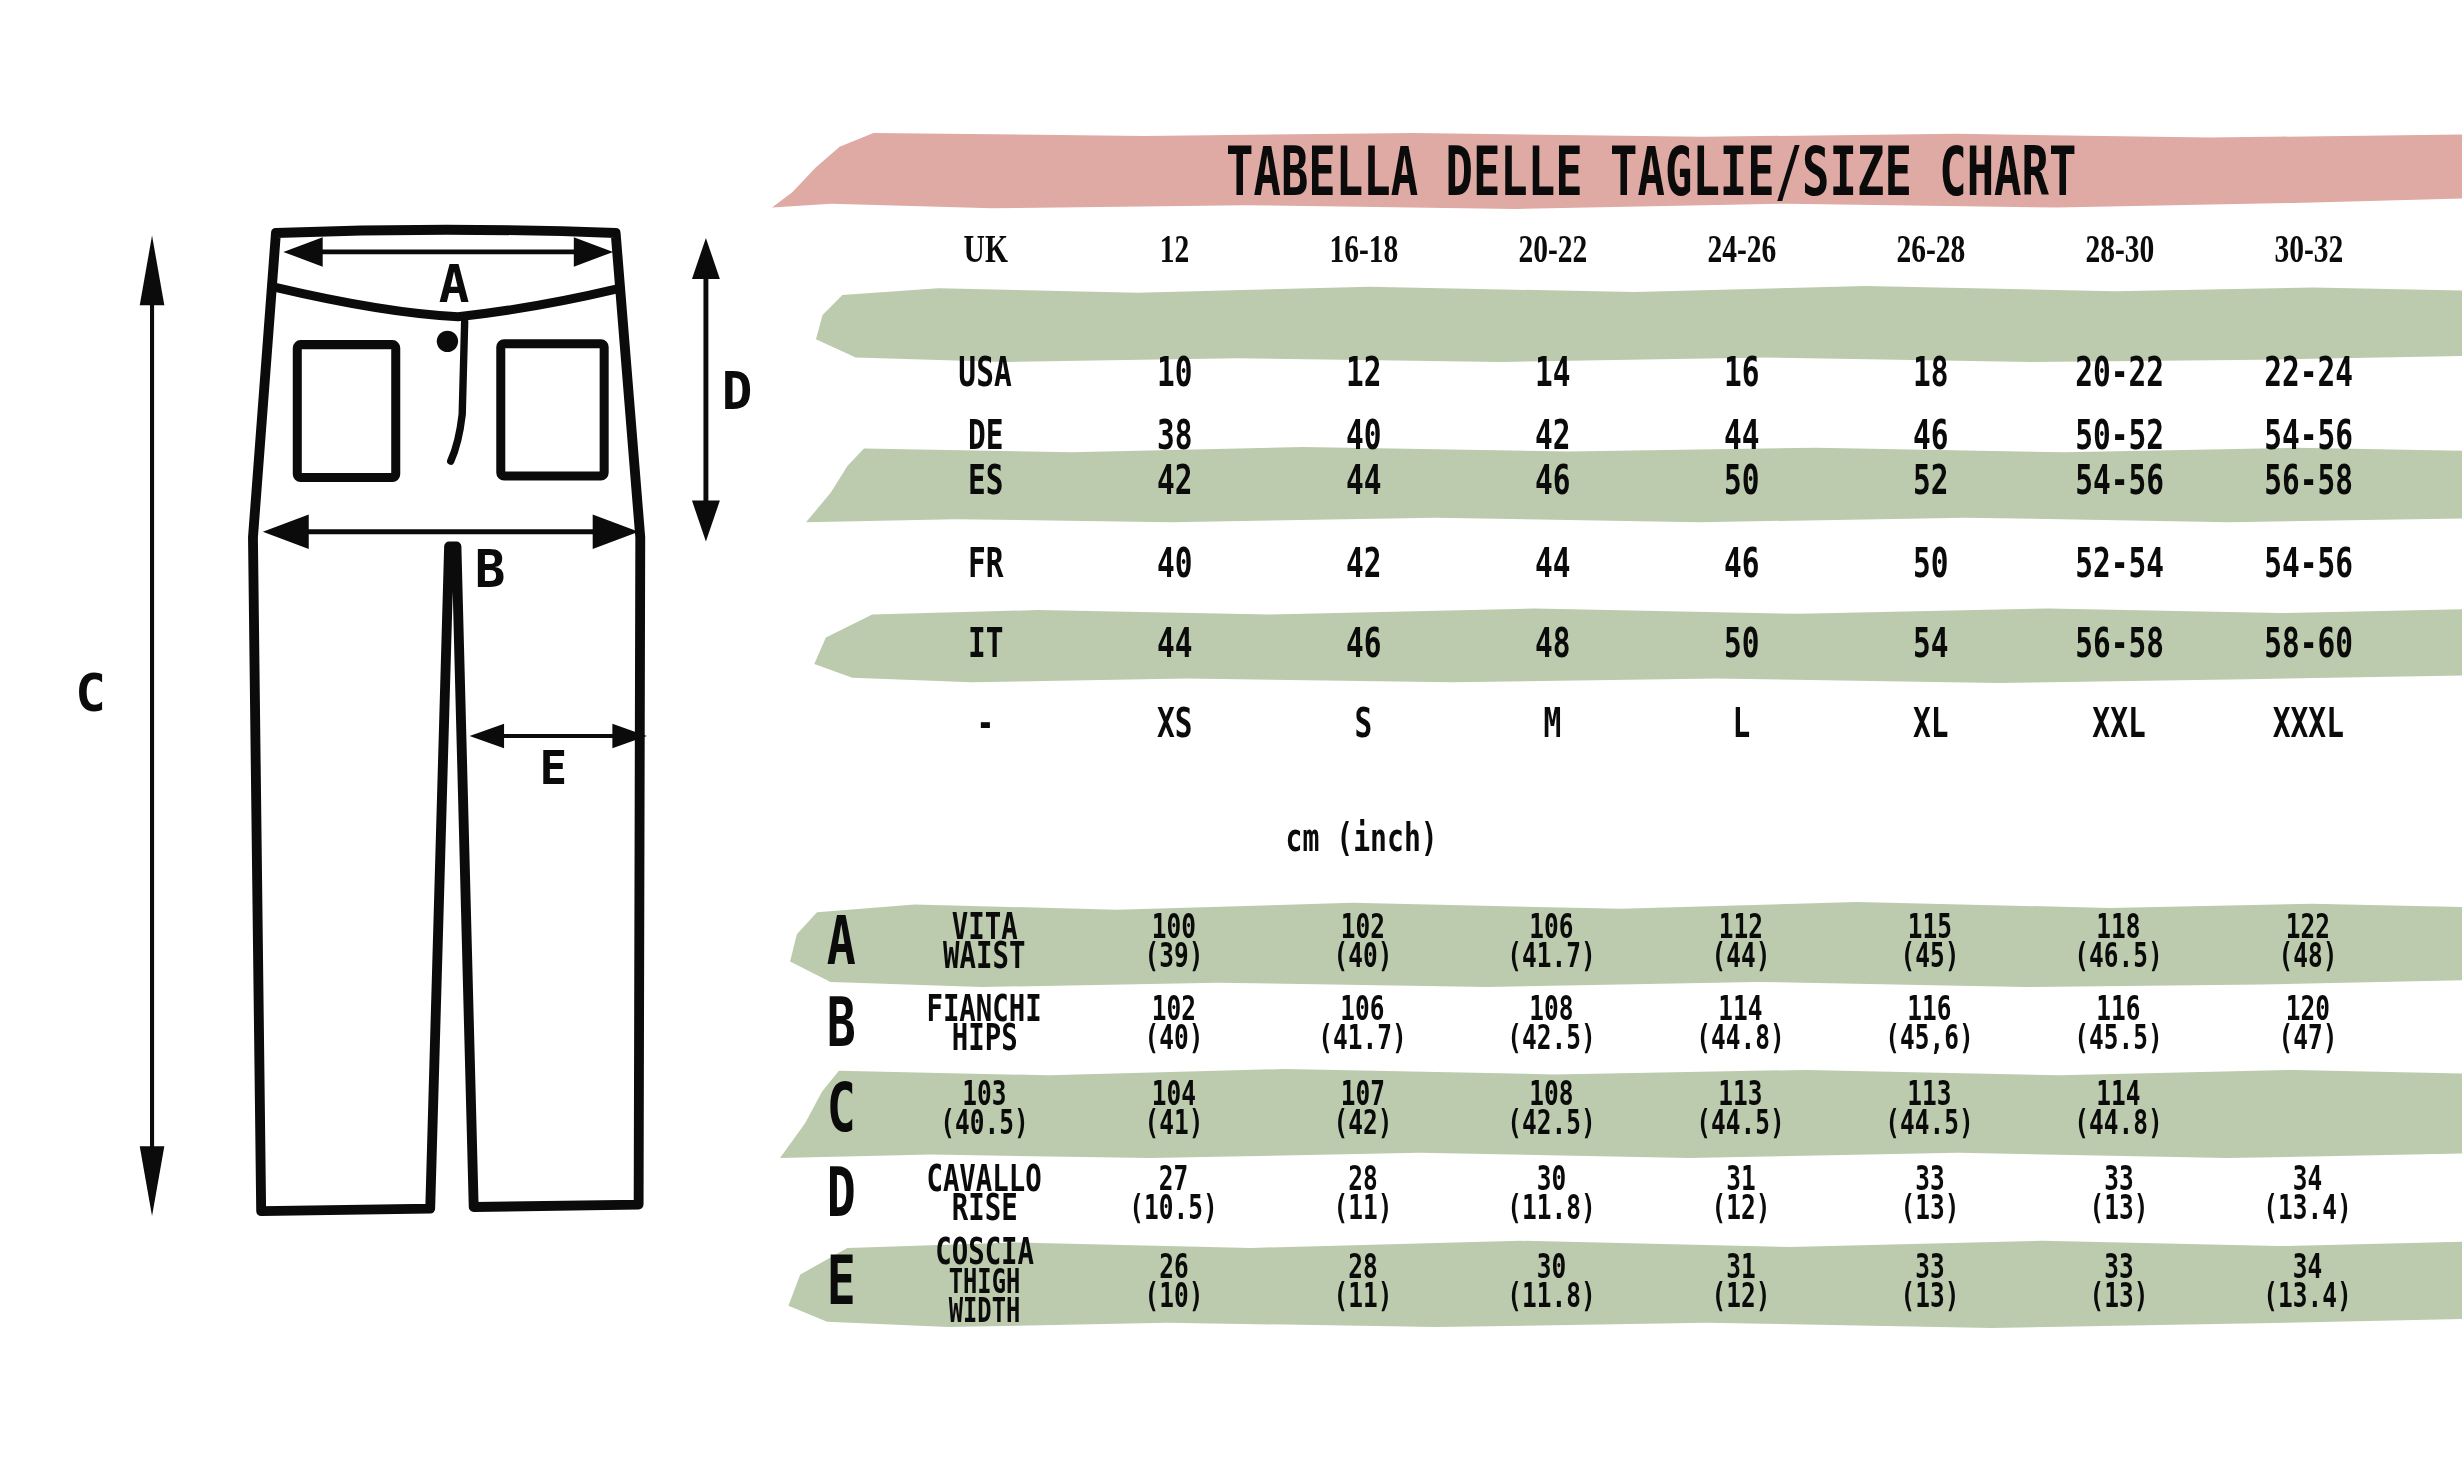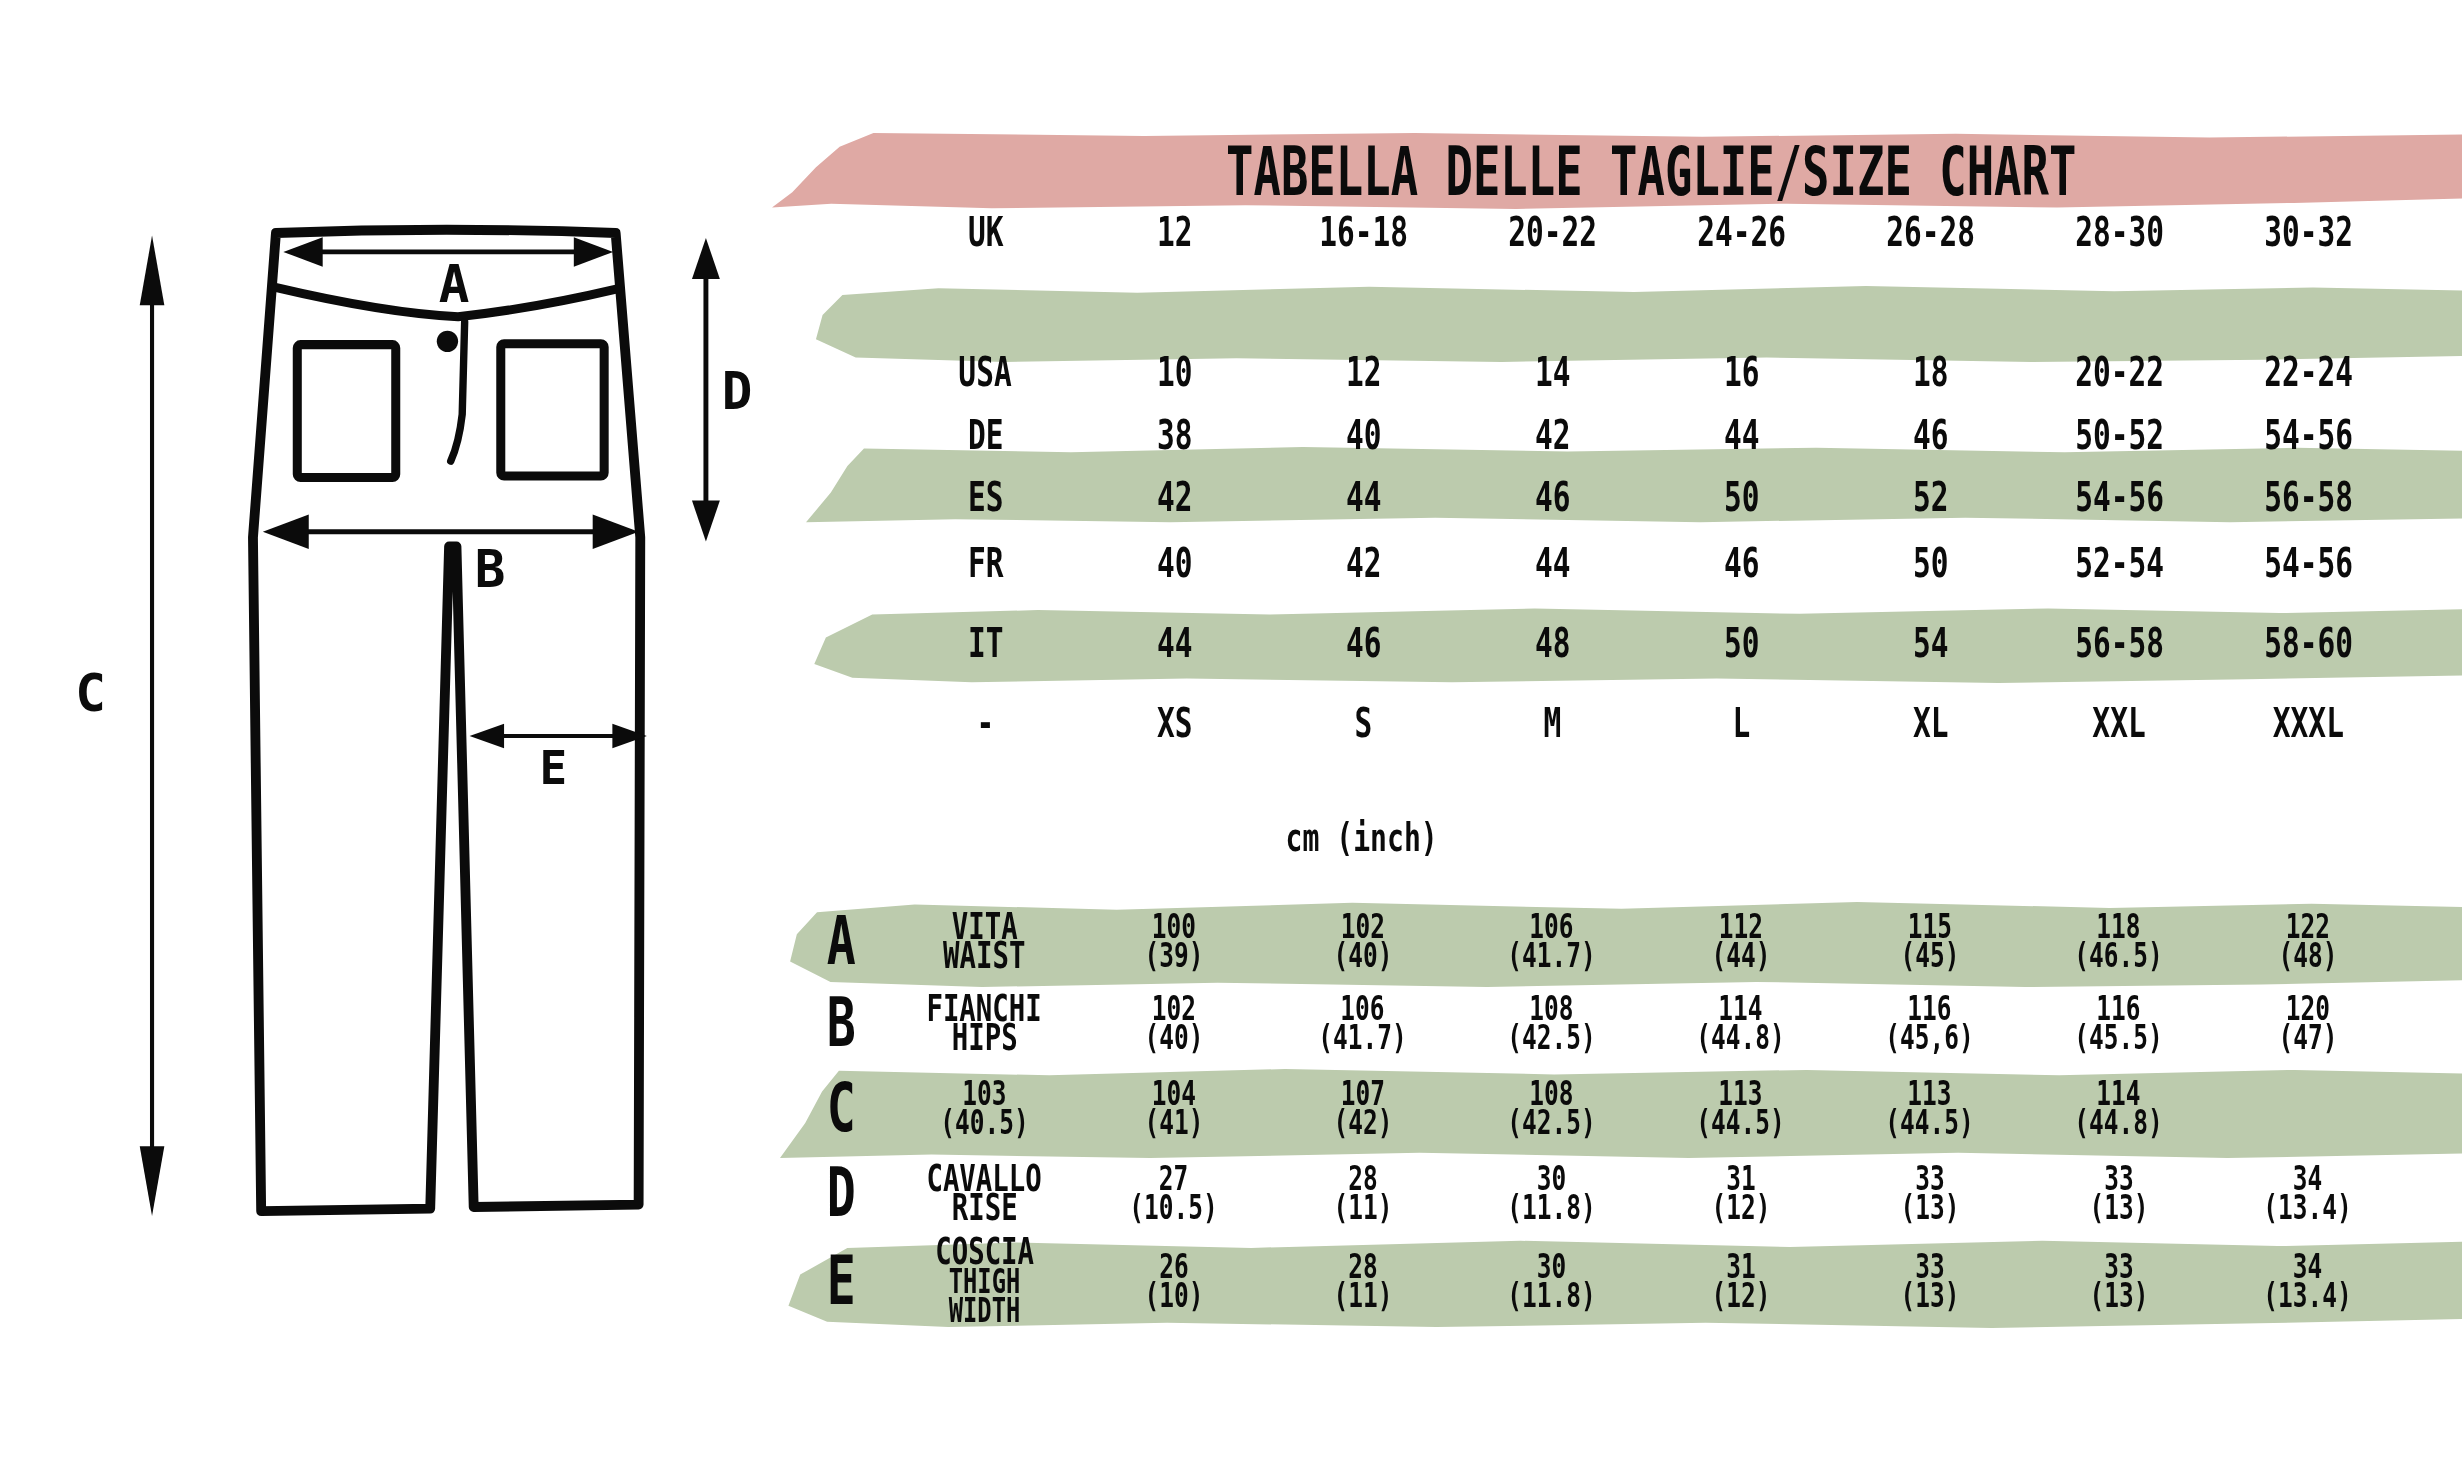--- a/index.html
+++ b/index.html
@@ -64,21 +64,21 @@
 <div class="band green-b" style="left:806px;top:447px;width:1656px;height:76px;"></div>
 <div class="band green-c" style="left:806px;top:607px;width:1656px;height:76px;"></div>
 <div class="band green-a" style="left:780px;top:902px;width:1683px;height:85px;"></div>
 <div class="band green-b" style="left:780px;top:1069px;width:1683px;height:90px;"></div>
 <div class="band green-c" style="left:780px;top:1239px;width:1683px;height:89px;"></div>
 
 <div class="title-wrap">
   <span class="sqt">TABELLA DELLE TAGLIE/SIZE CHART</span>
 </div>
 
-<div class="size-row" style="top:208px;">
+<div class="size-row" style="top:224px;font-family:Liberation Serif, serif;">
   <div class="cell"><span class="sq">UK</span></div>
   <div class="cell"><span class="sq">12</span></div>
   <div class="cell"><span class="sq">16-18</span></div>
   <div class="cell"><span class="sq">20-22</span></div>
   <div class="cell"><span class="sq">24-26</span></div>
   <div class="cell"><span class="sq">26-28</span></div>
   <div class="cell"><span class="sq">28-30</span></div>
   <div class="cell"><span class="sq">30-32</span></div>
 </div>
 <div class="size-row" style="top:300px;margin-top:48px;">
@@ -94,21 +94,21 @@
 <div class="size-row" style="top:379px;margin-top:32px;">
   <div class="cell"><span class="sq">DE</span></div>
   <div class="cell"><span class="sq">38</span></div>
   <div class="cell"><span class="sq">40</span></div>
   <div class="cell"><span class="sq">42</span></div>
   <div class="cell"><span class="sq">44</span></div>
   <div class="cell"><span class="sq">46</span></div>
   <div class="cell"><span class="sq">50-52</span></div>
   <div class="cell"><span class="sq">54-56</span></div>
 </div>
-<div class="size-row" style="top:473px;">
+<div class="size-row" style="top:456px;">
   <div class="cell"><span class="sq">ES</span></div>
   <div class="cell"><span class="sq">42</span></div>
   <div class="cell"><span class="sq">44</span></div>
   <div class="cell"><span class="sq">46</span></div>
   <div class="cell"><span class="sq">50</span></div>
   <div class="cell"><span class="sq">52</span></div>
   <div class="cell"><span class="sq">54-56</span></div>
   <div class="cell"><span class="sq">56-58</span></div>
 </div>
 <div class="size-row" style="top:539px;">

